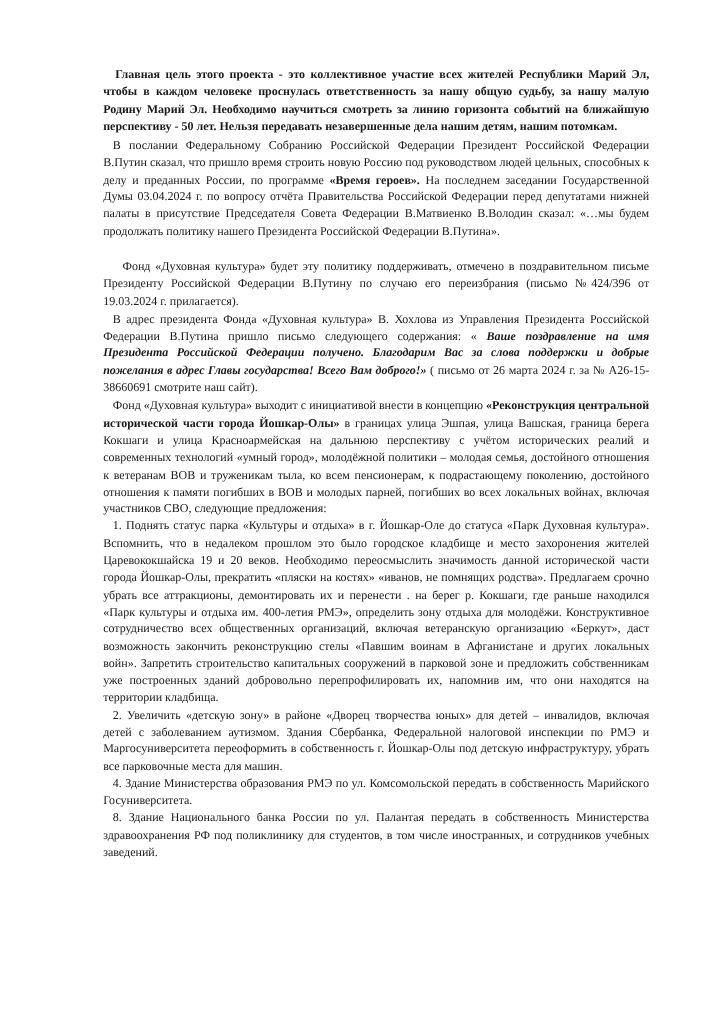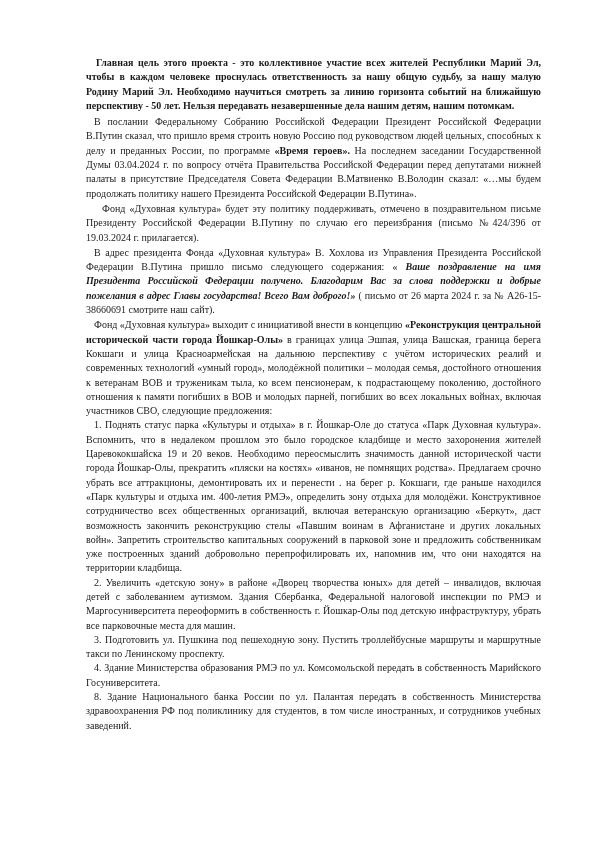--- a/index.html
+++ b/index.html
@@ -10,21 +10,21 @@
       top: 56px;
       width: 455px;
       font-family: "Liberation Serif", serif;
       font-size: 10px;
       line-height: 14.3px;
       color: #1a1a1a;
       text-align: justify;
     }
     .page p { margin: 0; text-indent: 8px; }
     .page p.lead { font-weight: bold; text-indent: 10px; margin-bottom: 2px; }
-    .page p.indent-more { text-indent: 16px; margin-top: 1px; }
+    .page p.indent-more { text-indent: 16px; margin-top: 15px; }
     .page p.gap { margin-top: 1px; }
     .b { font-weight: bold; }
     .bi { font-weight: bold; font-style: italic; }
     .list-item { text-indent: 8px; margin-top: 1px; }
   </style>
 </head>
 <body>
 
 <div class="page">
   <p class="lead">Главная цель этого проекта - это коллективное участие всех жителей Республики Марий Эл, чтобы в каждом человеке проснулась ответственность за нашу общую судьбу, за нашу малую Родину Марий Эл. Необходимо научиться смотреть за линию горизонта событий на ближайшую перспективу - 50 лет. Нельзя передавать незавершенные дела нашим детям, нашим потомкам.</p>
@@ -32,16 +32,15 @@
   <p><span>В послании Федеральному Собранию Российской Федерации Президент Российской Федерации В.Путин сказал, что пришло время строить новую Россию под руководством людей цельных, способных к делу и преданных России, по программе </span><span class="b">«Время героев».</span><span> На последнем заседании Государственной Думы 03.04.2024 г. по вопросу отчёта Правительства Российской Федерации перед депутатами нижней палаты в присутствие Председателя Совета Федерации В.Матвиенко  В.Володин сказал: «…мы будем продолжать политику нашего Президента Российской Федерации В.Путина».</span></p>
 
   <p class="indent-more">Фонд «Духовная культура» будет эту политику поддерживать, отмечено в поздравительном  письме Президенту  Российской Федерации В.Путину по случаю его переизбрания  (письмо №424/396 от 19.03.2024 г. прилагается).</p>
 
   <p class="gap"><span>В адрес президента Фонда «Духовная культура» В. Хохлова из Управления Президента Российской Федерации В.Путина пришло письмо следующего содержания: « </span><span class="bi">Ваше поздравление на имя Президента Российской Федерации получено. Благодарим Вас за слова поддержки и добрые пожелания в адрес Главы государства! Всего Вам доброго!»</span><span> ( письмо от 26 марта 2024 г. за № А26-15-38660691 смотрите наш сайт).</span></p>
 
   <p class="gap"><span>Фонд «Духовная культура» выходит с инициативой внести в концепцию </span><span class="b">«Реконструкция центральной исторической части города Йошкар-Олы»</span><span> в границах улица Эшпая, улица Вашская, граница берега Кокшаги и улица Красноармейская на дальнюю перспективу с учётом исторических реалий и современных технологий «умный город», молодёжной политики – молодая семья, достойного  отношения к ветеранам ВОВ и труженикам тыла, ко всем пенсионерам, к подрастающему поколению, достойного отношения к памяти погибших в ВОВ и молодых парней, погибших во всех локальных войнах, включая участников СВО, следующие предложения:</span></p>
 
   <p class="list-item">1. Поднять статус парка «Культуры и отдыха» в г. Йошкар-Оле до статуса «Парк Духовная культура». Вспомнить, что в недалеком прошлом это было городское кладбище и место захоронения жителей Царевококшайска 19 и 20 веков. Необходимо переосмыслить значимость данной исторической части города Йошкар-Олы, прекратить «пляски на костях» «иванов, не помнящих родства». Предлагаем срочно убрать все аттракционы, демонтировать их и перенести . на берег р. Кокшаги, где раньше находился «Парк культуры и отдыха им. 400-летия РМЭ», определить зону отдыха для молодёжи. Конструктивное сотрудничество всех общественных организаций, включая ветеранскую организацию «Беркут», даст возможность закончить реконструкцию стелы «Павшим воинам в Афганистане и других локальных войн». Запретить строительство капитальных сооружений в парковой зоне и предложить собственникам уже построенных зданий добровольно перепрофилировать их, напомнив им, что они находятся на территории кладбища.</p>
   <p class="list-item">2. Увеличить «детскую зону» в районе «Дворец творчества юных» для детей – инвалидов, включая детей с заболеванием аутизмом. Здания Сбербанка, Федеральной налоговой инспекции по РМЭ и Маргосуниверситета переоформить в собственность г. Йошкар-Олы под детскую инфраструктуру, убрать все парковочные места для машин.</p>
-  <p class="list-item">3. Подготовить ул. Пушкина под пешеходную зону. Пустить троллейбусные маршруты и маршрутные такси по Ленинскому проспекту.</p>
   <p class="list-item">4. Здание Министерства образования РМЭ по ул. Комсомольской передать в собственность Марийского Госуниверситета.</p>
   <p class="list-item">8. Здание Национального банка России по ул. Палантая передать в собственность Министерства здравоохранения РФ под поликлинику для студентов, в том числе иностранных, и сотрудников учебных заведений.</p>
 </div>
 
 </body></html>

